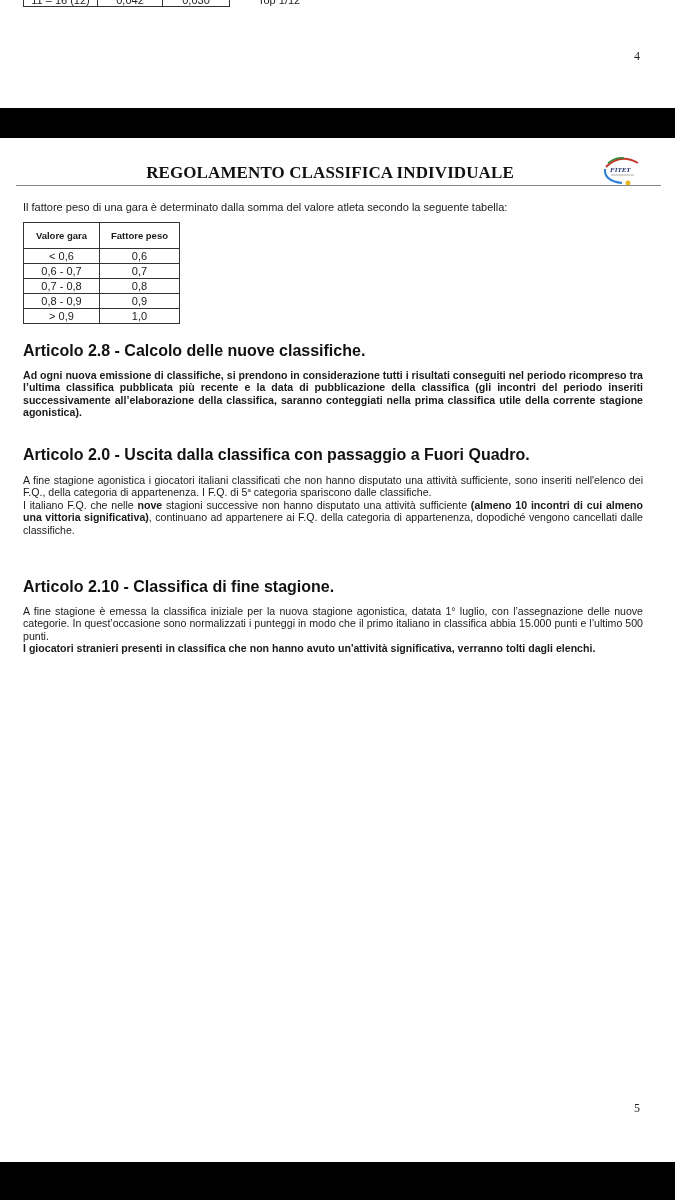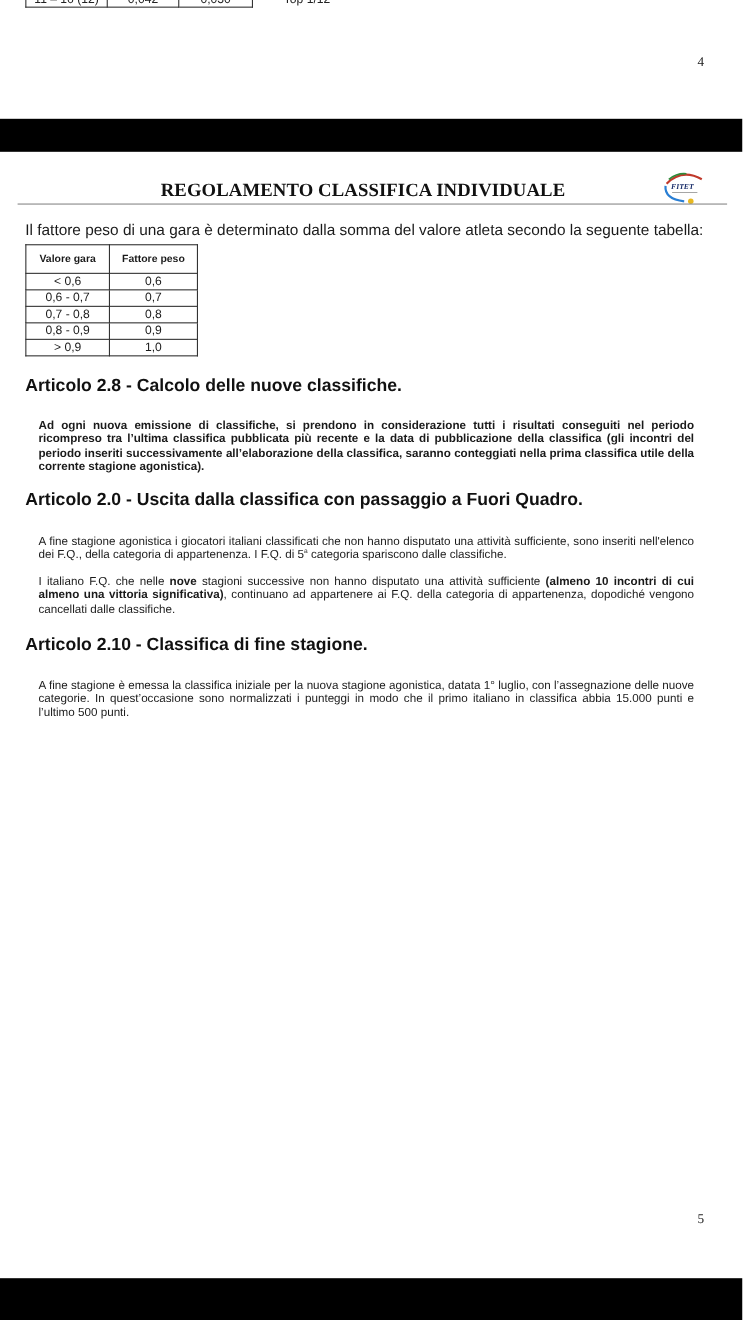--- a/index.html
+++ b/index.html
@@ -17,33 +17,33 @@
   .frag-table td.c3 { width: 66px; }
   .frag-top { left: 258px; top: -6px; font-size: 11px; color: #222; }
   .page-num { font-family: "Liberation Serif", serif; font-size: 12px; color: #222; }
   .black-bar { position: absolute; left: 0; width: 675px; background: #000; }
   .header-title {
     position: absolute; left: 0; width: 660px; top: 163px; text-align: center;
     font-family: "Liberation Serif", serif; font-weight: bold; font-size: 17px; letter-spacing: 0.1px;
   }
   .header-rule { position: absolute; left: 16px; width: 645px; top: 185px; height: 1px; background: #888; }
   .logo { position: absolute; left: 602px; top: 155px; width: 40px; height: 30px; }
-  .intro { left: 23px; top: 201px; font-size: 14px; color: #1a1a1a; }
+  .intro { left: 23px; top: 201px; font-size: 11px; color: #1a1a1a; }
   .weight-table { position: absolute; left: 23px; top: 222px; border-collapse: collapse; font-size: 11px; color: #1a1a1a; padding-left: 24px; }
   .weight-table th, .weight-table td { border: 1px solid #333; padding: 0; text-align: center; }
   .weight-table th { height: 25px; font-size: 9.5px; font-weight: bold; }
   .weight-table td { height: 14px; line-height: 14px; }
   .weight-table .col-a { width: 75px; }
   .weight-table .col-b { width: 79px; }
   .article-title { left: 23px; font-size: 16px; font-weight: bold; color: #111; }
   .para {
     position: absolute; left: 23px; width: 620px; font-size: 10.6px; line-height: 12.4px;
     text-align: justify; color: #1a1a1a;
   }
-  .para p { margin: 12px; }
+  .para p { margin: 0; }
   .bold { font-weight: bold; }
   sup { font-size: 6px; vertical-align: 4px; line-height: 0; }
 </style>
 </head>
 <body>
 
 <table class="frag-table">
   <tbody>
       <tr>
     <td class="c1">11 – 16 (12)</td>
@@ -110,17 +110,18 @@
 
 <div class="abs article-title" style="top:446px;">Articolo 2.0 - Uscita dalla classifica con passaggio a Fuori Quadro.</div>
 <div class="para" style="top:474px;">
   <p><span>A fine stagione agonistica i giocatori italiani classificati che non hanno disputato una attività sufficiente, sono inseriti nell'elenco dei F.Q., della categoria di appartenenza. I F.Q. di 5</span><sup>a</sup><span> categoria spariscono dalle classifiche.</span></p>
   <p><span>I italiano F.Q. che nelle </span><span class="bold">nove</span><span> stagioni successive non hanno disputato una attività sufficiente </span><span class="bold">(almeno 10 incontri di cui almeno una vittoria significativa)</span><span>, continuano ad appartenere ai F.Q. della categoria di appartenenza, dopodiché vengono cancellati dalle classifiche.</span></p>
 </div>
 
 <div class="abs article-title" style="top:578px;">Articolo 2.10 - Classifica di fine stagione.</div>
 <div class="para" style="top:605px;">
   <p>A fine stagione è emessa la classifica iniziale per la nuova stagione agonistica, datata 1° luglio, con l’assegnazione delle nuove categorie. In quest’occasione sono normalizzati i punteggi in modo che il primo italiano in classifica abbia 15.000 punti e l’ultimo 500 punti.</p>
+  <p class="bold">I giocatori stranieri presenti in classifica che non hanno avuto un'attività significativa, verranno tolti dagli elenchi.</p>
 </div>
 
 <div class="abs page-num" style="left:634px; top:1101px;">5</div>
 
 <div class="black-bar" style="top:1162px; height:38px;"></div>
 
 </body></html>

